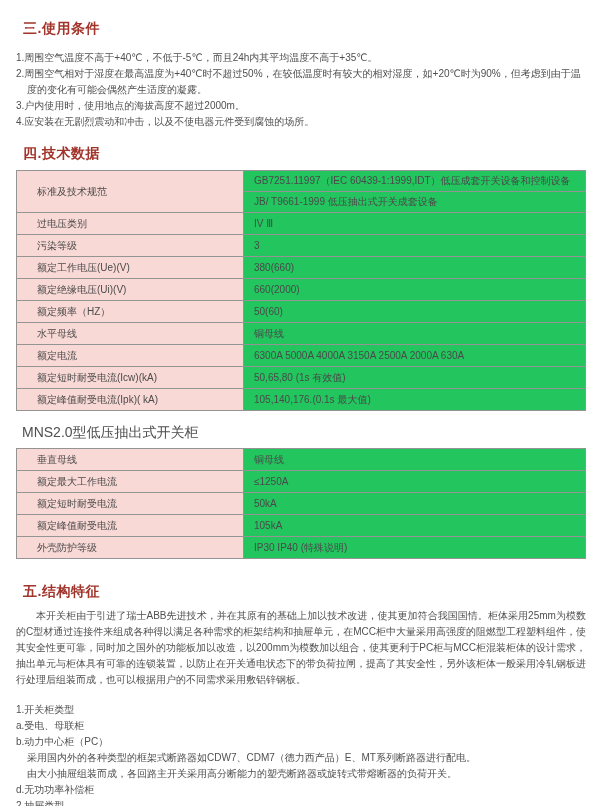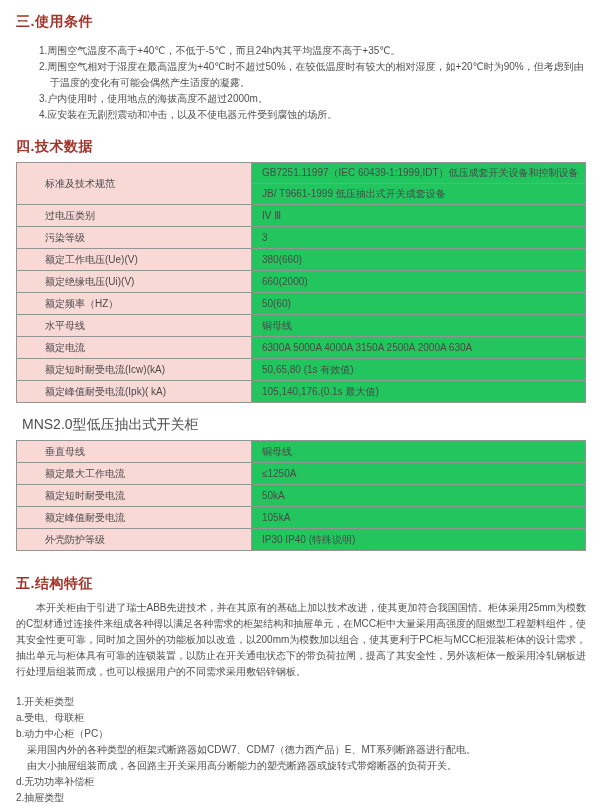--- a/index.html
+++ b/index.html
@@ -11,26 +11,26 @@
     color: #4f4f4f;
     -webkit-font-smoothing: antialiased;
   }
   .page { padding: 13px 14px 0 16px; }
 
   .sec-heading {
     font-size: 14px;
     font-weight: bold;
     color: #a1342b;
     letter-spacing: 0.5px;
-    margin: 0;
+    margin: 7px;
   }
 
   
   .usage-list {
-    margin: 12px 0 0 23px;
+    margin: 12px 0 0 0;
     font-size: 10px;
     line-height: 16px;
   }
   .usage-item {
     padding-left: 11px;
     text-indent: -11px;
   }
 
   .sec-tech { margin-top: 15px; }
 
@@ -48,21 +48,21 @@
     border: 1px solid #949494;
     height: 21px;
     padding: 0;
     vertical-align: middle;
     overflow: hidden;
     white-space: nowrap;
   }
   table.spec td.lbl {
     width: 206px;
     background: #f9d9d6;
-    padding-left: 28px;
+    padding-left: 20px;
   }
   table.spec td.val {
     background: #22c55e;
     padding-left: 10px;
   }
   table.spec tr.sub td { height: 20px; }
 
   .subtitle {
     margin: 13px 0 5px 6px;
     font-size: 14px;

